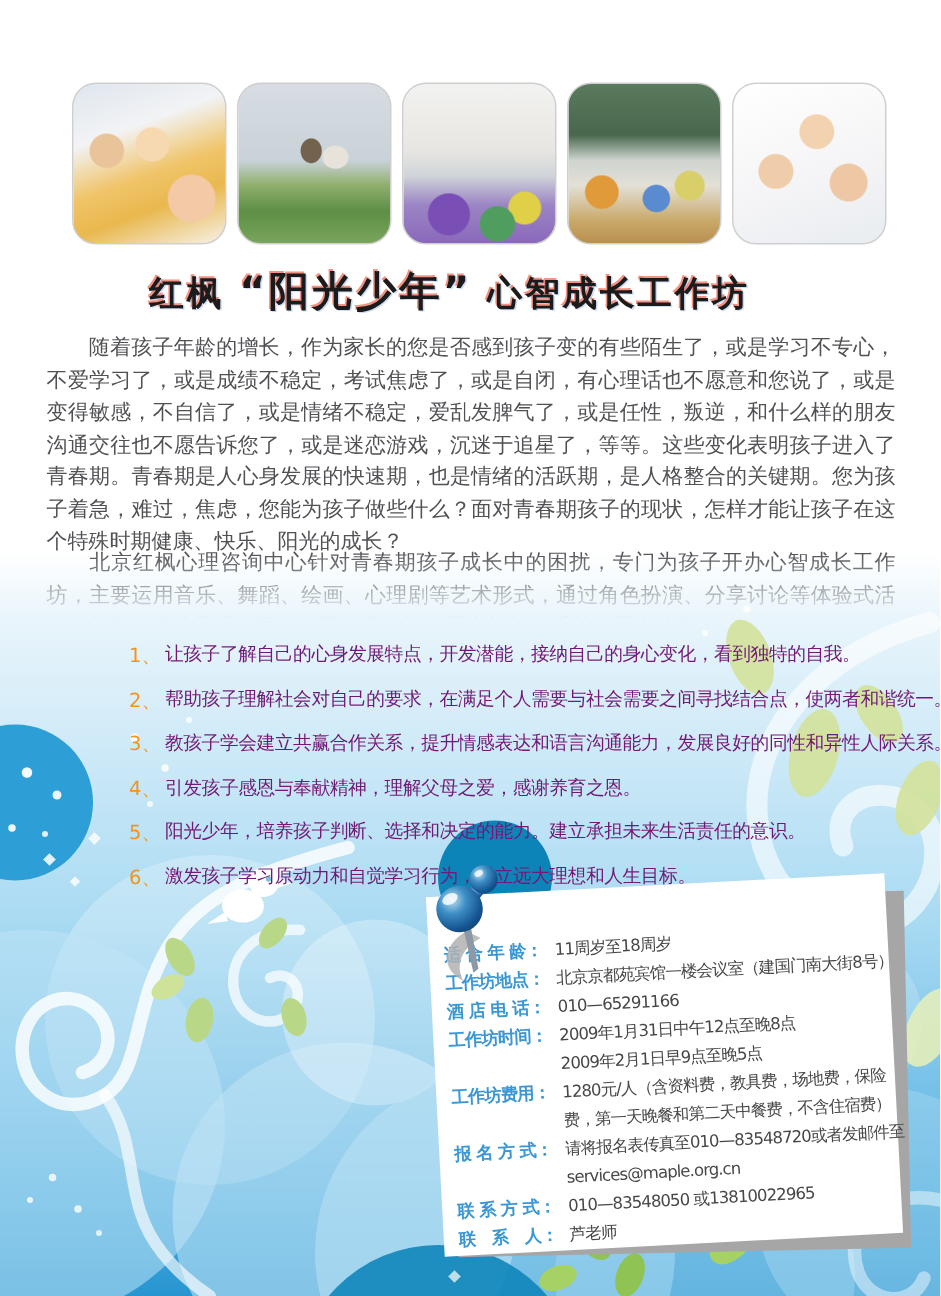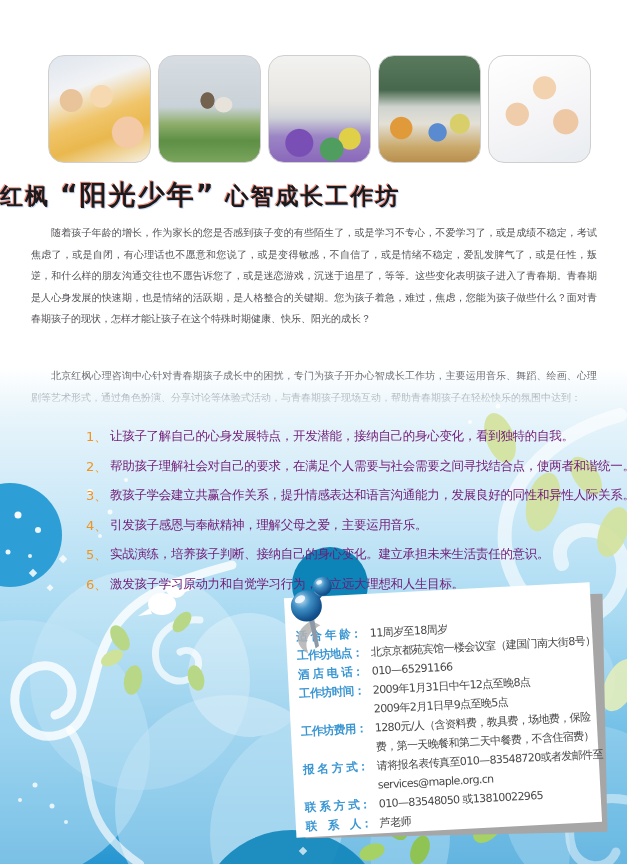--- a/index.html
+++ b/index.html
@@ -31,31 +31,31 @@
     radial-gradient(circle at 80% 64%, #d8cf6a 0 9%, rgba(0,0,0,0) 10%),
     linear-gradient(180deg,#5a7a5e 0%,#47684c 32%,#cfd4cf 48%,#e3e0d6 64%,#c9a96a 86%,#b98f4e 100%);}
   .photo-5{background:
     radial-gradient(circle at 28% 55%, #f0cdaa 0 12%, rgba(0,0,0,0) 13%),
     radial-gradient(circle at 55% 30%, #f3d2b0 0 12%, rgba(0,0,0,0) 13%),
     radial-gradient(circle at 76% 62%, #eec8a4 0 12%, rgba(0,0,0,0) 13%),
     linear-gradient(160deg,#ffffff 0%,#f4f4f6 60%,#e8ecf0 100%);}
 
   
   .title{
-    position:absolute;left:0;top:180px;width:500px;text-align:left;
+    position:absolute;left:0;top:180px;width:500px;text-align:right;
     color:#1b1b1b;letter-spacing:2px;font-weight:bold;font-size:23px;line-height:30px;
     text-shadow:-1px -1px 0 rgba(232,58,30,0.55), 1px 1px 0 rgba(60,110,220,0.25);
     white-space:nowrap;
   }
   .title .t-quoted{font-size:27px;}
 
   
   .para{
     position:absolute;left:31px;width:566px;margin:0;
-    font-size:10px;line-height:21.5px;color:#535055;text-align:justify;
+    font-size:14px;line-height:21.5px;color:#535055;text-align:justify;
   }
   .para .indent{display:inline-block;width:2em;}
   .para-1{top:222px;}
   .para-2{top:365px;}
 
   
   .goals{position:absolute;left:86px;top:428px;width:520px;}
   .goal{display:flex;margin-bottom:11.5px;white-space:nowrap;}
   .goal .num{color:#f0941f;font-size:13px;width:24px;flex:none;}
   .goal .txt{color:#701a75;font-size:12.5px;letter-spacing:-0.3px;line-height:14px;padding-top:1px;}
@@ -200,25 +200,25 @@
     <div class="goal">
         <span class="num">2、</span>
         <span class="txt">帮助孩子理解社会对自己的要求，在满足个人需要与社会需要之间寻找结合点，使两者和谐统一。</span>
       </div>
     <div class="goal">
         <span class="num">3、</span>
         <span class="txt">教孩子学会建立共赢合作关系，提升情感表达和语言沟通能力，发展良好的同性和异性人际关系。</span>
       </div>
     <div class="goal">
         <span class="num">4、</span>
-        <span class="txt">引发孩子感恩与奉献精神，理解父母之爱，主要运用音乐。</span>
+        <span class="txt">引发孩子感恩与奉献精神，理解父母之爱，感谢养育之恩。</span>
       </div>
     <div class="goal">
         <span class="num">5、</span>
-        <span class="txt">实战演练，培养孩子判断、接纳自己的身心变化。建立承担未来生活责任的意识。</span>
+        <span class="txt">阳光少年，培养孩子判断、选择和决定的能力。建立承担未来生活责任的意识。</span>
       </div>
     <div class="goal">
         <span class="num">6、</span>
         <span class="txt">激发孩子学习原动力和自觉学习行为，树立远大理想和人生目标。</span>
       </div>
   </div>
 
   <div class="card-wrap">
     <div class="card-shadow"></div>
     <div class="card">

